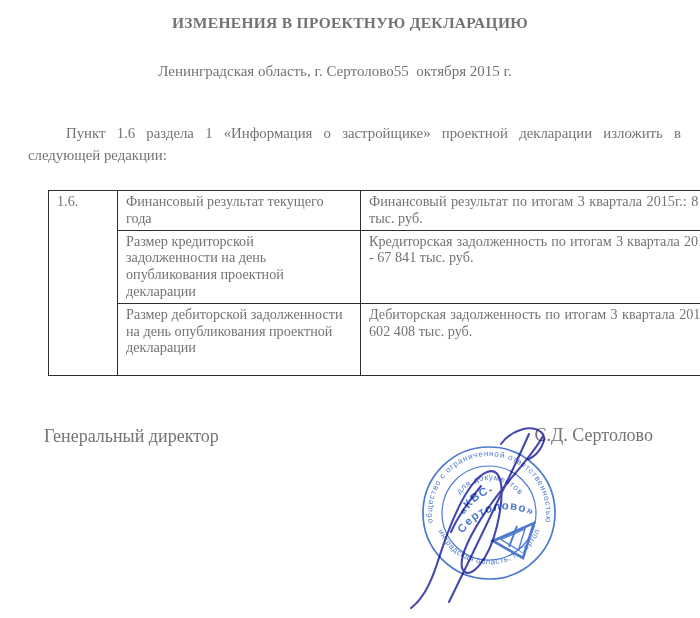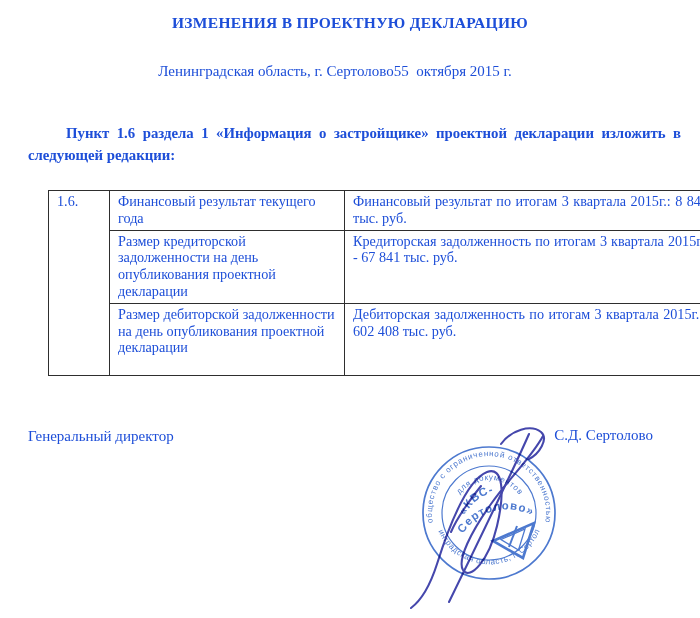--- a/index.html
+++ b/index.html
@@ -1,21 +1,21 @@
 <!DOCTYPE html>
 <html><head>
 <meta charset="utf-8">
 <style>
   html,body{margin:0;padding:0;background:#ffffff;}
   .page{
     position:relative;
     width:700px;height:618px;
     background:#ffffff;
     font-family:"Liberation Serif", serif;
-    color:#1d4ed8;
+    color:#737373;
     overflow:hidden;
   }
   .title{
     margin:14px 28px 0 28px;
     text-align:center;
     font-size:15.5px;
     font-weight:bold;
     letter-spacing:.3px;
   }
   .subtitle{
@@ -30,47 +30,46 @@
     margin:31px 28px 0 28px;
     font-size:15px;
   }
   .date{white-space:pre;padding-right:30px;}
   .intro{
     margin:42px 19px 0 28px;
     font-size:14.8px;
     line-height:22px;
     text-indent:38px;
     text-align:justify;
-    font-weight:bold;
   }
   table.decl{
     margin:24px 0 0 48px;
     border-collapse:collapse;
     width:617px;
     table-layout:fixed;
   }
   table.decl td{
     border:1.4px solid #2e2e2e;
     vertical-align:top;
     font-size:14.2px;
     line-height:16.8px;
-    padding:2px 8px 3px 8px;
+    padding:2px 16px 3px 8px;
   }
   td.c1{width:44px;}
   td.c2{width:218px;padding-right:24px;}
   td.c3{width:355px;text-align:justify;}
   tr.r1 td{height:33px;}
   tr.r2 td{height:66px;}
   tr.r3 td{height:66px;}
   .sig-row{
     display:flex;
     justify-content:space-between;
     align-items:flex-end;
-    margin:48px 28px 0 28px;
-    font-size:15px;
+    margin:48px 28px 0 44px;
+    font-size:18px;
     line-height:22px;
   }
   .sig-name{margin:0 19px 1px 0;}
   .stamp{
     position:absolute;
     left:413px;top:437px;
     width:152px;height:152px;
     mix-blend-mode:multiply;
     z-index:5;
   }

